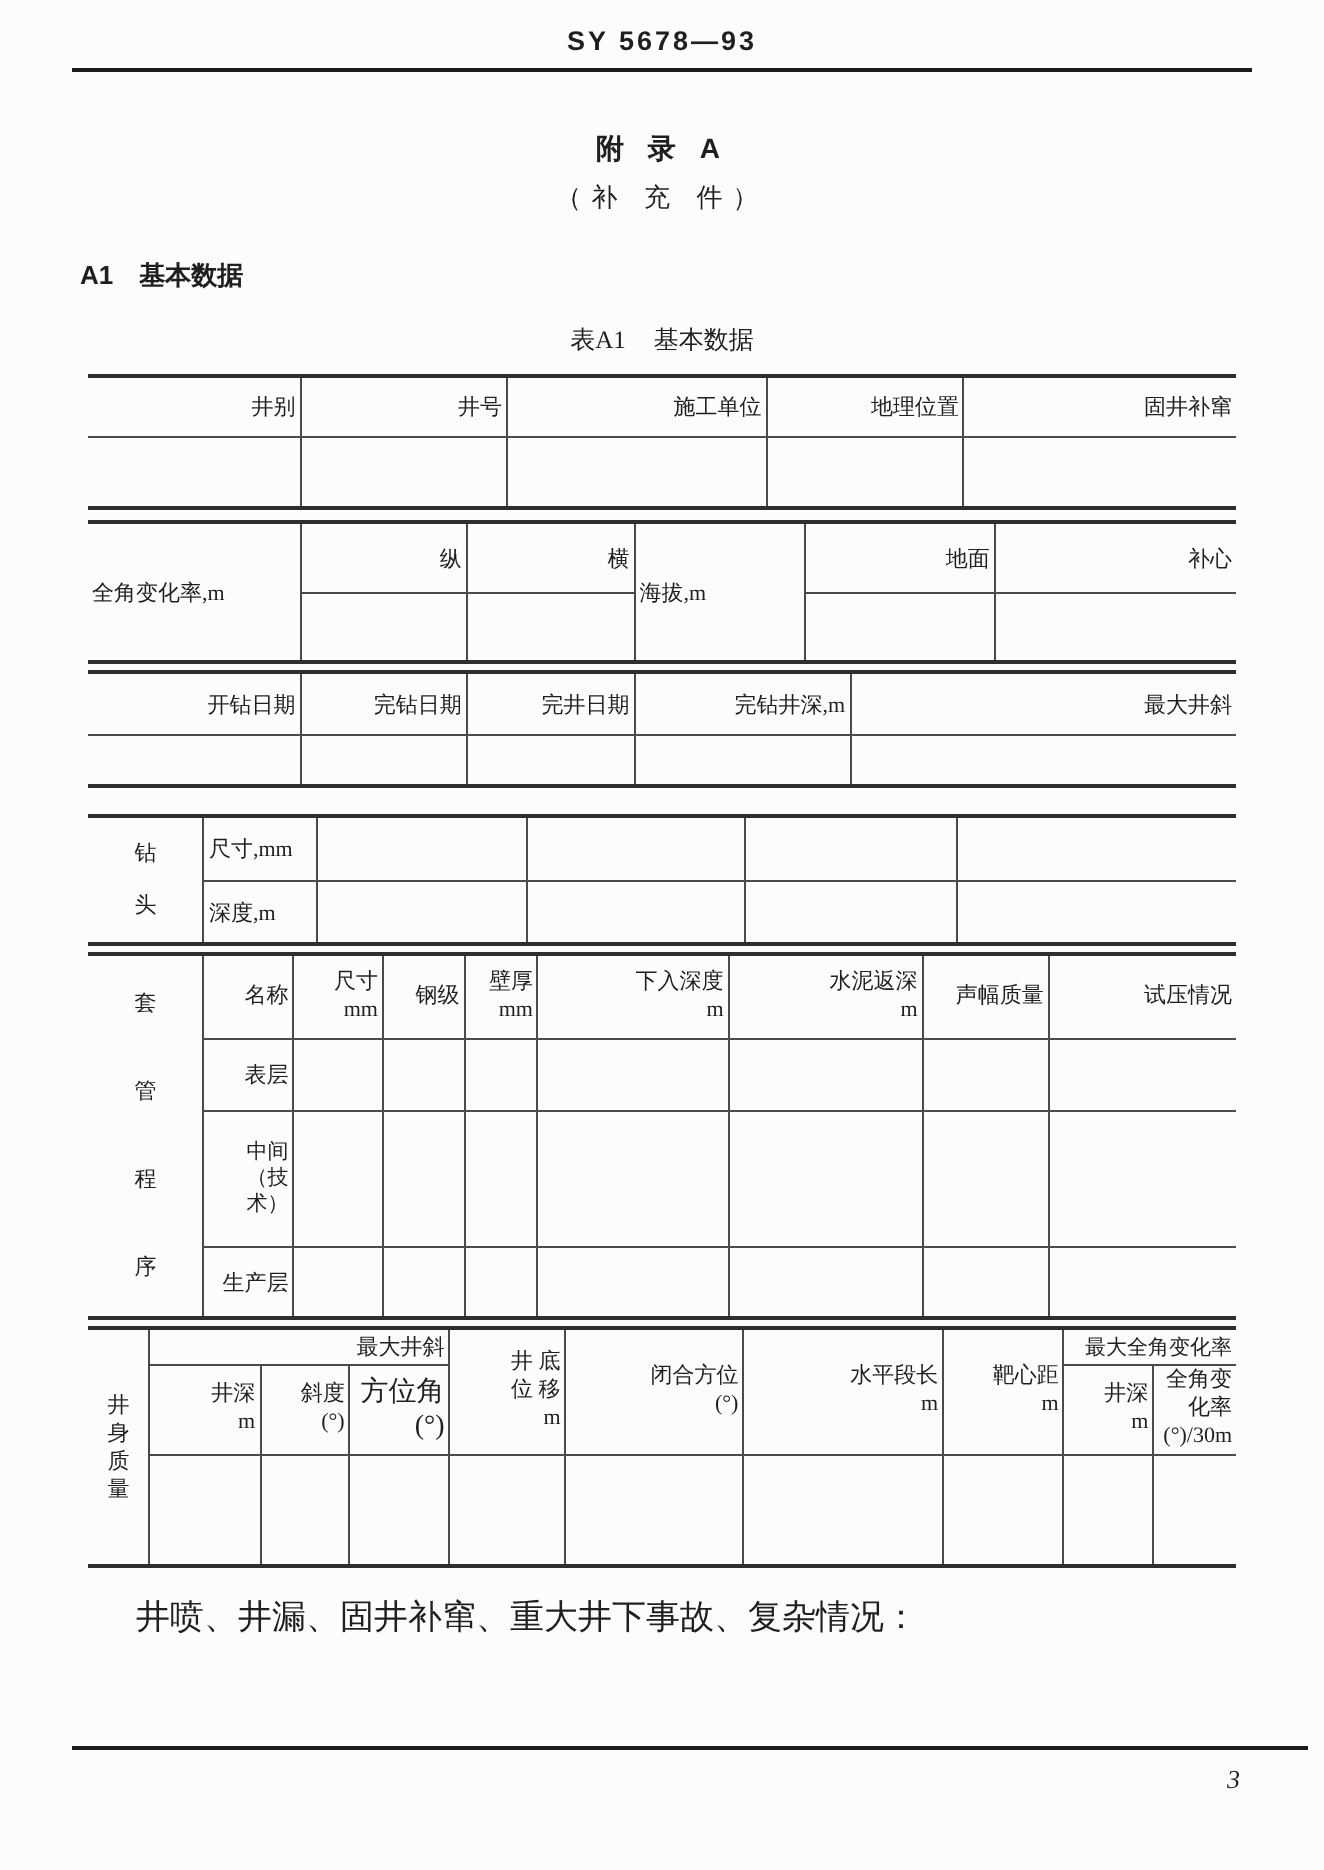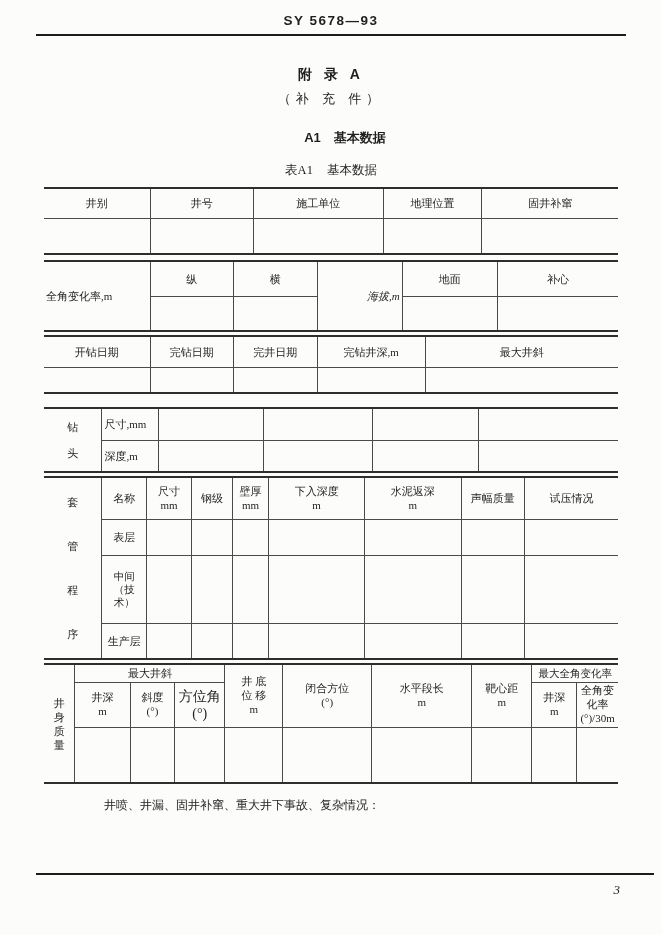--- a/index.html
+++ b/index.html
@@ -13,50 +13,50 @@
     width:662px;height:935px;background:var(--paper);color:var(--ink);
     font-family:"Liberation Serif","DejaVu Serif",serif;
   }
   .sheet{position:relative;width:662px;height:935px;overflow:hidden;}
   .hei{font-family:Liberation Sans, sans-serif;}
   .code{margin-top:13px;text-align:center;font-weight:bold;font-size:13.5px;letter-spacing:1.5px;}
   .toprule{height:2.4px;background:#1c1c1c;margin:6px 36px 0 36px;}
   .appendix{margin-top:30px;text-align:center;font-weight:bold;font-size:14px;letter-spacing:4px;}
   .doctitle{margin-top:7px;text-align:center;font-weight:bold;font-size:15px;letter-spacing:2px;}
   .subtitle{margin-top:6px;text-align:center;font-size:13px;letter-spacing:5px;}
-  .secheading{margin:21px 12px 0 40px;font-weight:bold;font-size:13px;text-align:center;}
+  .secheading{margin:21px 12px 0 40px;font-weight:bold;font-size:13px;}
   .secheading .st{margin-left:13px;}
   .caption{margin-top:15px;text-align:center;font-size:12.5px;}
   .caption .st{margin-left:14px;}
 
   table.tbl{
     border-collapse:collapse;table-layout:fixed;width:574px;margin-left:44px;
     border-top:2px solid var(--line-dark);border-bottom:2px solid var(--line-dark);
   }
   .tbl td{
     border:1px solid var(--line);font-size:11px;padding:1px 2px;
     vertical-align:middle;overflow:hidden;
   }
   .tbl td.noL{border-left:none;}
   .tbl td.noR{border-right:none;}
-  .hc{text-align:center;margin-top:16px;}
+  .hc{text-align:right;margin-top:16px;}
   .ll{text-align:left;padding-left:24px;}
-  .ll2{text-align:right;padding-left:12px;font-style:italic;}
+  .ll2{text-align:left;padding-left:12px;}
   .ll3{text-align:left;padding-left:18px;}
   .pre{white-space:pre-line;line-height:1.25;}
   .vl{white-space:pre-line;text-align:center;}
   .vl4{line-height:26px;}
   .vl5{line-height:44px;}
   .vl6{line-height:14px;vertical-align:top;padding-top:7px;font-size:10px;}
   .small{font-size:9px;}
   .mt5{margin-top:5px;} .mt3{margin-top:3px;} .mt13{margin-top:13px;}
   .h16{height:16px;} .h26{height:26px;} .h30{height:30px;} .h31{height:31px;}
   .h32{height:32px;} .h35{height:35px;} .h36{height:36px;} .h42{height:42px;}
   .h56{height:56px;} .h68{height:68px;}
-  .note{margin-top:13px;padding-left:104px;font-size:12px;}
+  .note{margin-top:13px;padding-left:68px;font-size:17px;}
   .botrule{position:absolute;left:36px;right:8px;top:873px;height:1.8px;background:#1c1c1c;}
   .pageno{position:absolute;top:882px;right:42px;font-style:italic;font-size:13px;}
 </style>
 </head>
 <body>
 
 <div class="sheet">
 
   <div class="code hei">SY 5678—93</div>
   <div class="toprule"></div>

